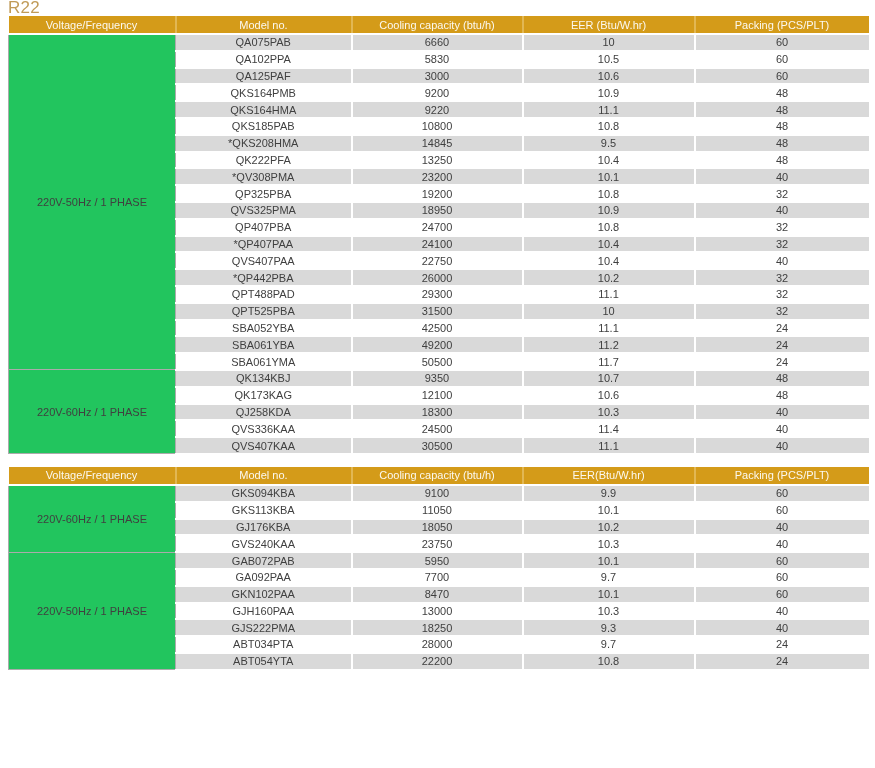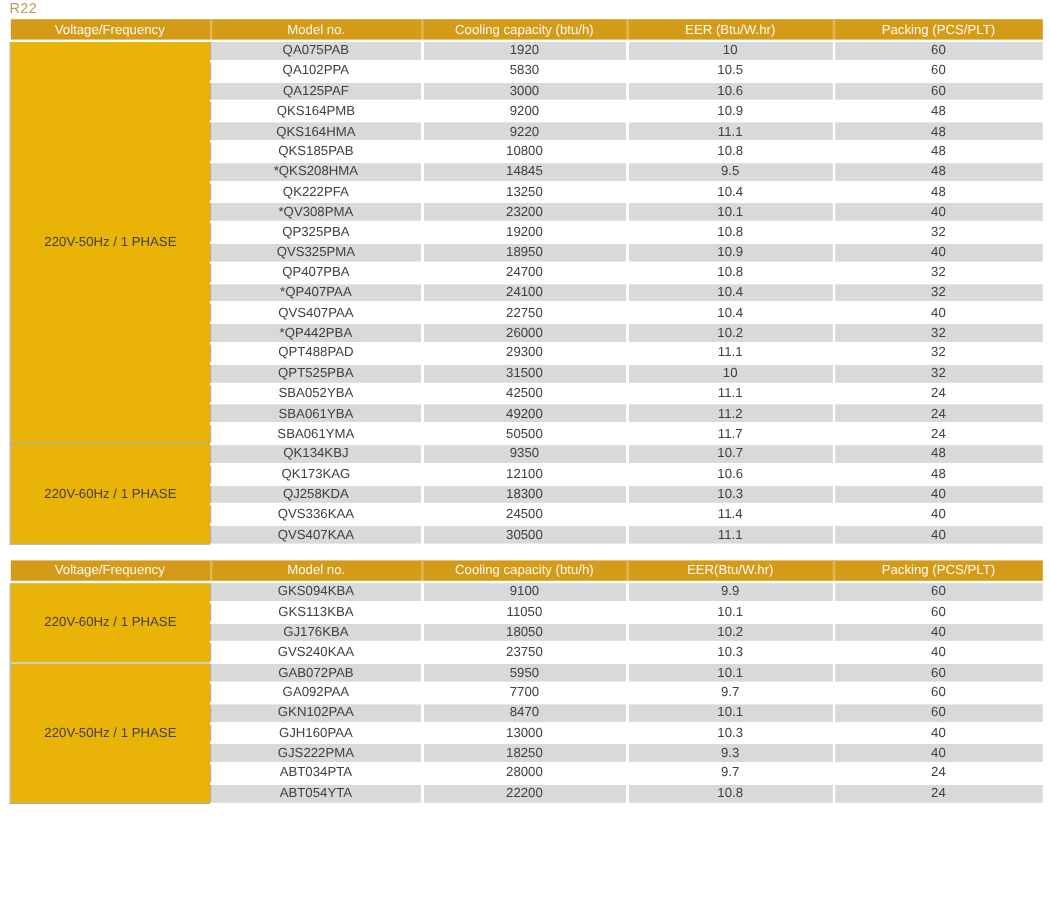--- a/index.html
+++ b/index.html
@@ -9,21 +9,21 @@
     height: 768px;
     background: #ffffff;
     font-family: "Liberation Sans", sans-serif;
     overflow: hidden;
   }
   .page { padding: 1px 7px 0 8px; }
   .tbl-section { margin: 0; }
   .tbl-section + .tbl-section { margin-top: 12px; }
   .tbl-title {
     color: #C09B58;
-    font-size: 12px;
+    font-size: 17px;
     line-height: 13px;
     font-weight: 400;
     margin: 0 0 2px 0;
     letter-spacing: 0.3px;
   }
   table.spec {
     border-collapse: collapse;
     table-layout: fixed;
     width: 860px;
   }
@@ -48,21 +48,21 @@
     padding: 0 2px;
     background: #ffffff;
     border-bottom: 2px solid #ffffff;
     border-right: 2px solid #ffffff;
     white-space: nowrap;
     overflow: hidden;
   }
   table.spec td:last-child { border-right: none; }
   table.spec td.gray { background: #D9D9D9; }
   table.spec td.group {
-    background: #eab308;
+    background: #22c55e;
     border: 1px solid #ABABAB;
     vertical-align: middle;
     font-size: 11px;
     color: #404040;
   }
 </style>
 </head>
 <body>
 
 <div class="page">
@@ -83,21 +83,21 @@
           <th>Model no.</th>
           <th>Cooling capacity (btu/h)</th>
           <th>EER (Btu/W.hr)</th>
           <th>Packing (PCS/PLT)</th>
         </tr>
       </thead>
       <tbody id="tbody-0">
           <tr>
             <td class="group" rowspan="20">220V-50Hz / 1 PHASE</td>
             <td class="gray">QA075PAB</td>
-            <td class="gray">1920</td>
+            <td class="gray">6660</td>
             <td class="gray">10</td>
             <td class="gray">60</td>
           </tr>
           <tr>
             <td>QA102PPA</td>
             <td>5830</td>
             <td>10.5</td>
             <td>60</td>
           </tr>
           <tr>

